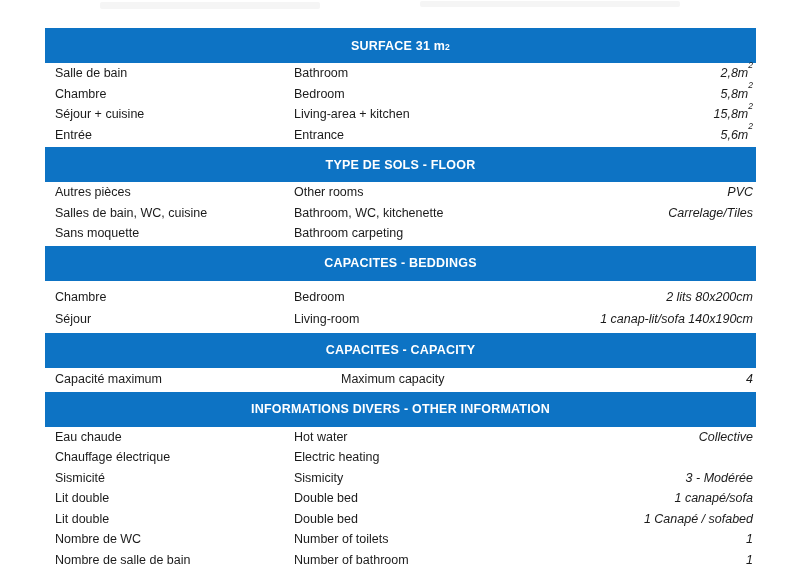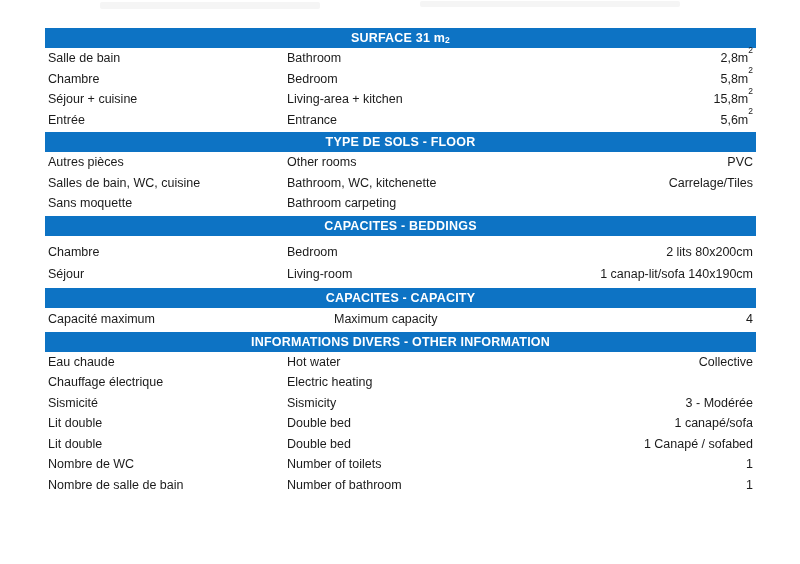--- a/index.html
+++ b/index.html
@@ -20,35 +20,35 @@
   .table-wrap { position:absolute; left:45px; top:28px; width:711px; }
 
   .title-bar {
     height:30px; background:var(--accent); color:var(--header-text);
     font-weight:bold; font-size:20px; letter-spacing:0.3px;
     display:flex; align-items:center; justify-content:center;
     margin-bottom:22px;
   }
 
   .section-header {
-    height:20px; background:var(--accent); color:var(--header-text);
+    height:35px; background:var(--accent); color:var(--header-text);
     font-weight:bold; font-size:12.5px; letter-spacing:0.2px;
     display:flex; align-items:center; justify-content:center;
   }
   .section-header sup { color:var(--header-text); }
 
-  .rows { padding-bottom:2px; }
+  .rows { padding-bottom:2px;margin-left:7px; }
   .row { display:flex; line-height:20.5px; font-size:12.5px; }
   .rows.wide { padding-top:5px; }
   .rows.wide .row { line-height:22.5px; }
   .rows.medium .row { line-height:22px;gap:47px; }
 
   .col-fr { width:242px; padding-left:3px; white-space:nowrap; }
   .col-en { flex:1; white-space:nowrap; }
-  .col-val { text-align:right; padding-right:3px; white-space:nowrap; }
+  .col-val { text-align:right; padding-right:3px; white-space:nowrap;font-style:italic; }
 
   sup {
     font-size:8.5px; line-height:0; vertical-align:top;
     position:relative; top:1.5px;
   }
 </style>
 </head>
 <body>
 
 <div class="sheet">

